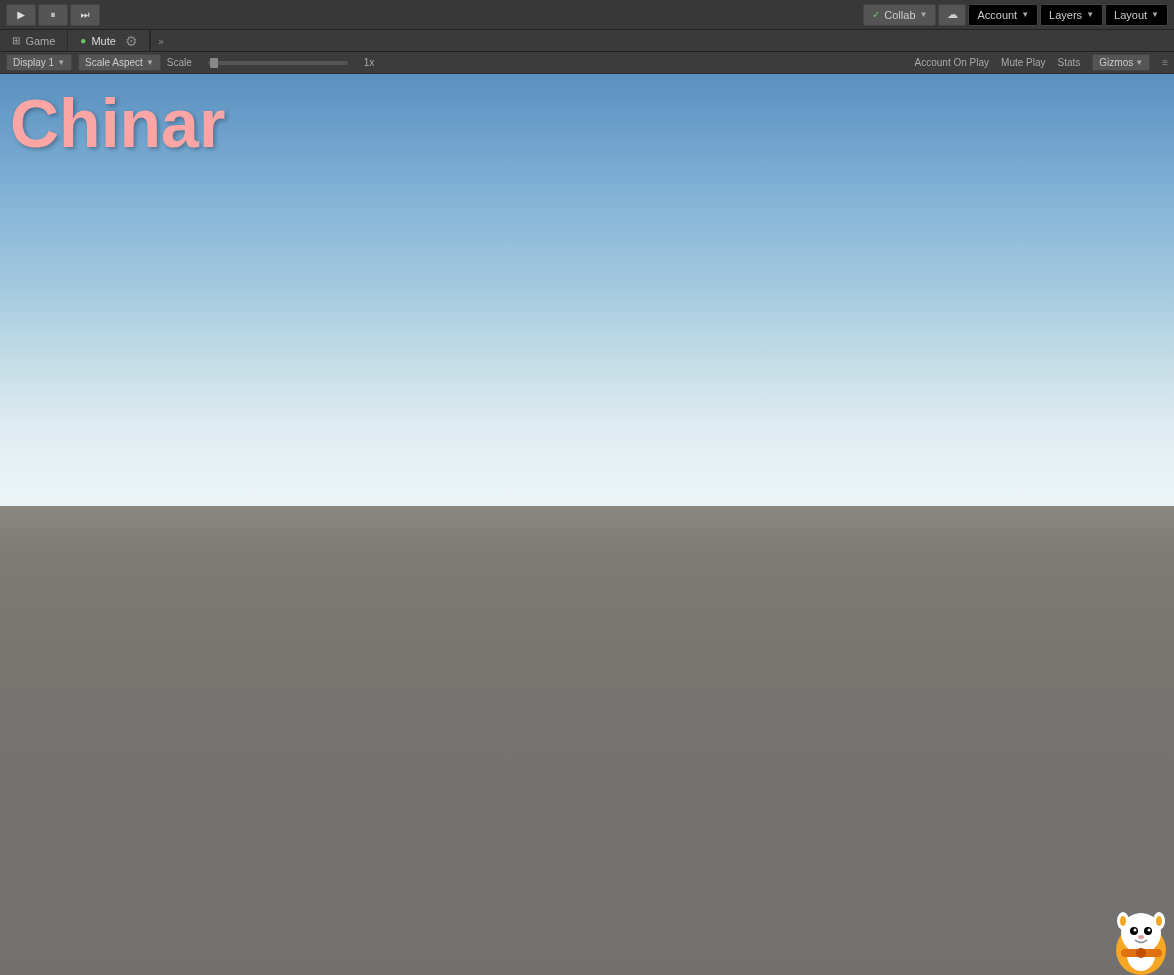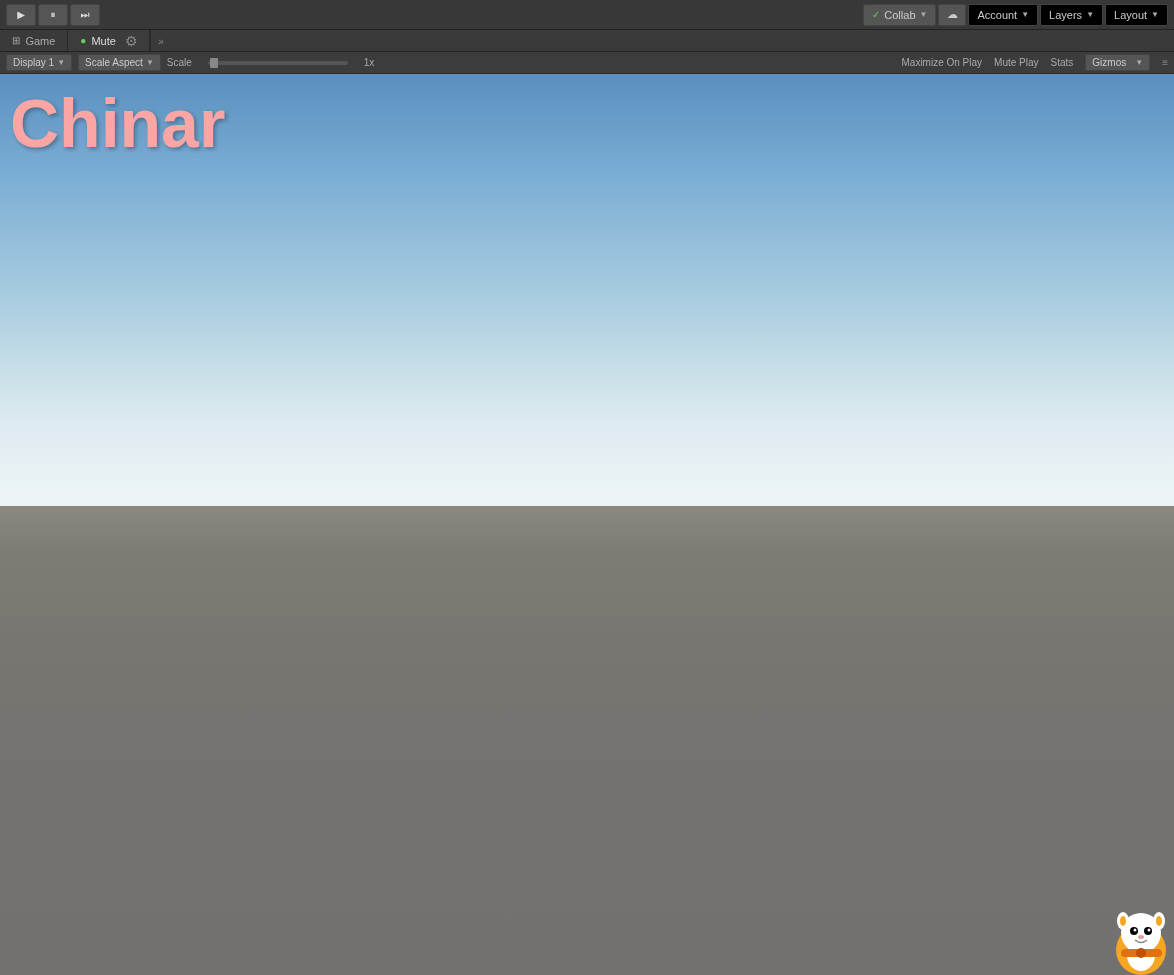--- a/index.html
+++ b/index.html
@@ -179,21 +179,21 @@
     }
 
     .gizmos-btn {
       background: #555;
       border: 1px solid #444;
       color: #ccc;
       height: 17px;
       padding: 0 6px;
       display: flex;
       align-items: center;
-      gap: 9px;
+      gap: 2px;
       cursor: pointer;
       font-size: 10px;
       border-radius: 2px;
     }
 
     
     #game-view {
       position: relative;
       width: 1174px;
       height: calc(975px - 30px - 22px - 22px);
@@ -347,21 +347,21 @@
     <span>Scale</span>
     <div class="scale-slider">
       <div class="scale-slider-thumb"></div>
     </div>
     <span>1x</span>
   </div>
 
   <div class="game-toolbar-spacer"></div>
 
   <div class="game-toolbar-right">
-    <span style="cursor:pointer;">Maximize On Play</span>
+    <span style="cursor:pointer;">Account On Play</span>
     <span style="cursor:pointer;">Mute Play</span>
     <span style="cursor:pointer;text-align:right;">Stats</span>
     <button class="gizmos-btn">
       <span>Gizmos</span>
       <span class="dropdown-arrow">▼</span>
     </button>
     <span style="cursor:pointer;color:#888;">≡</span>
   </div>
 </div>
 

